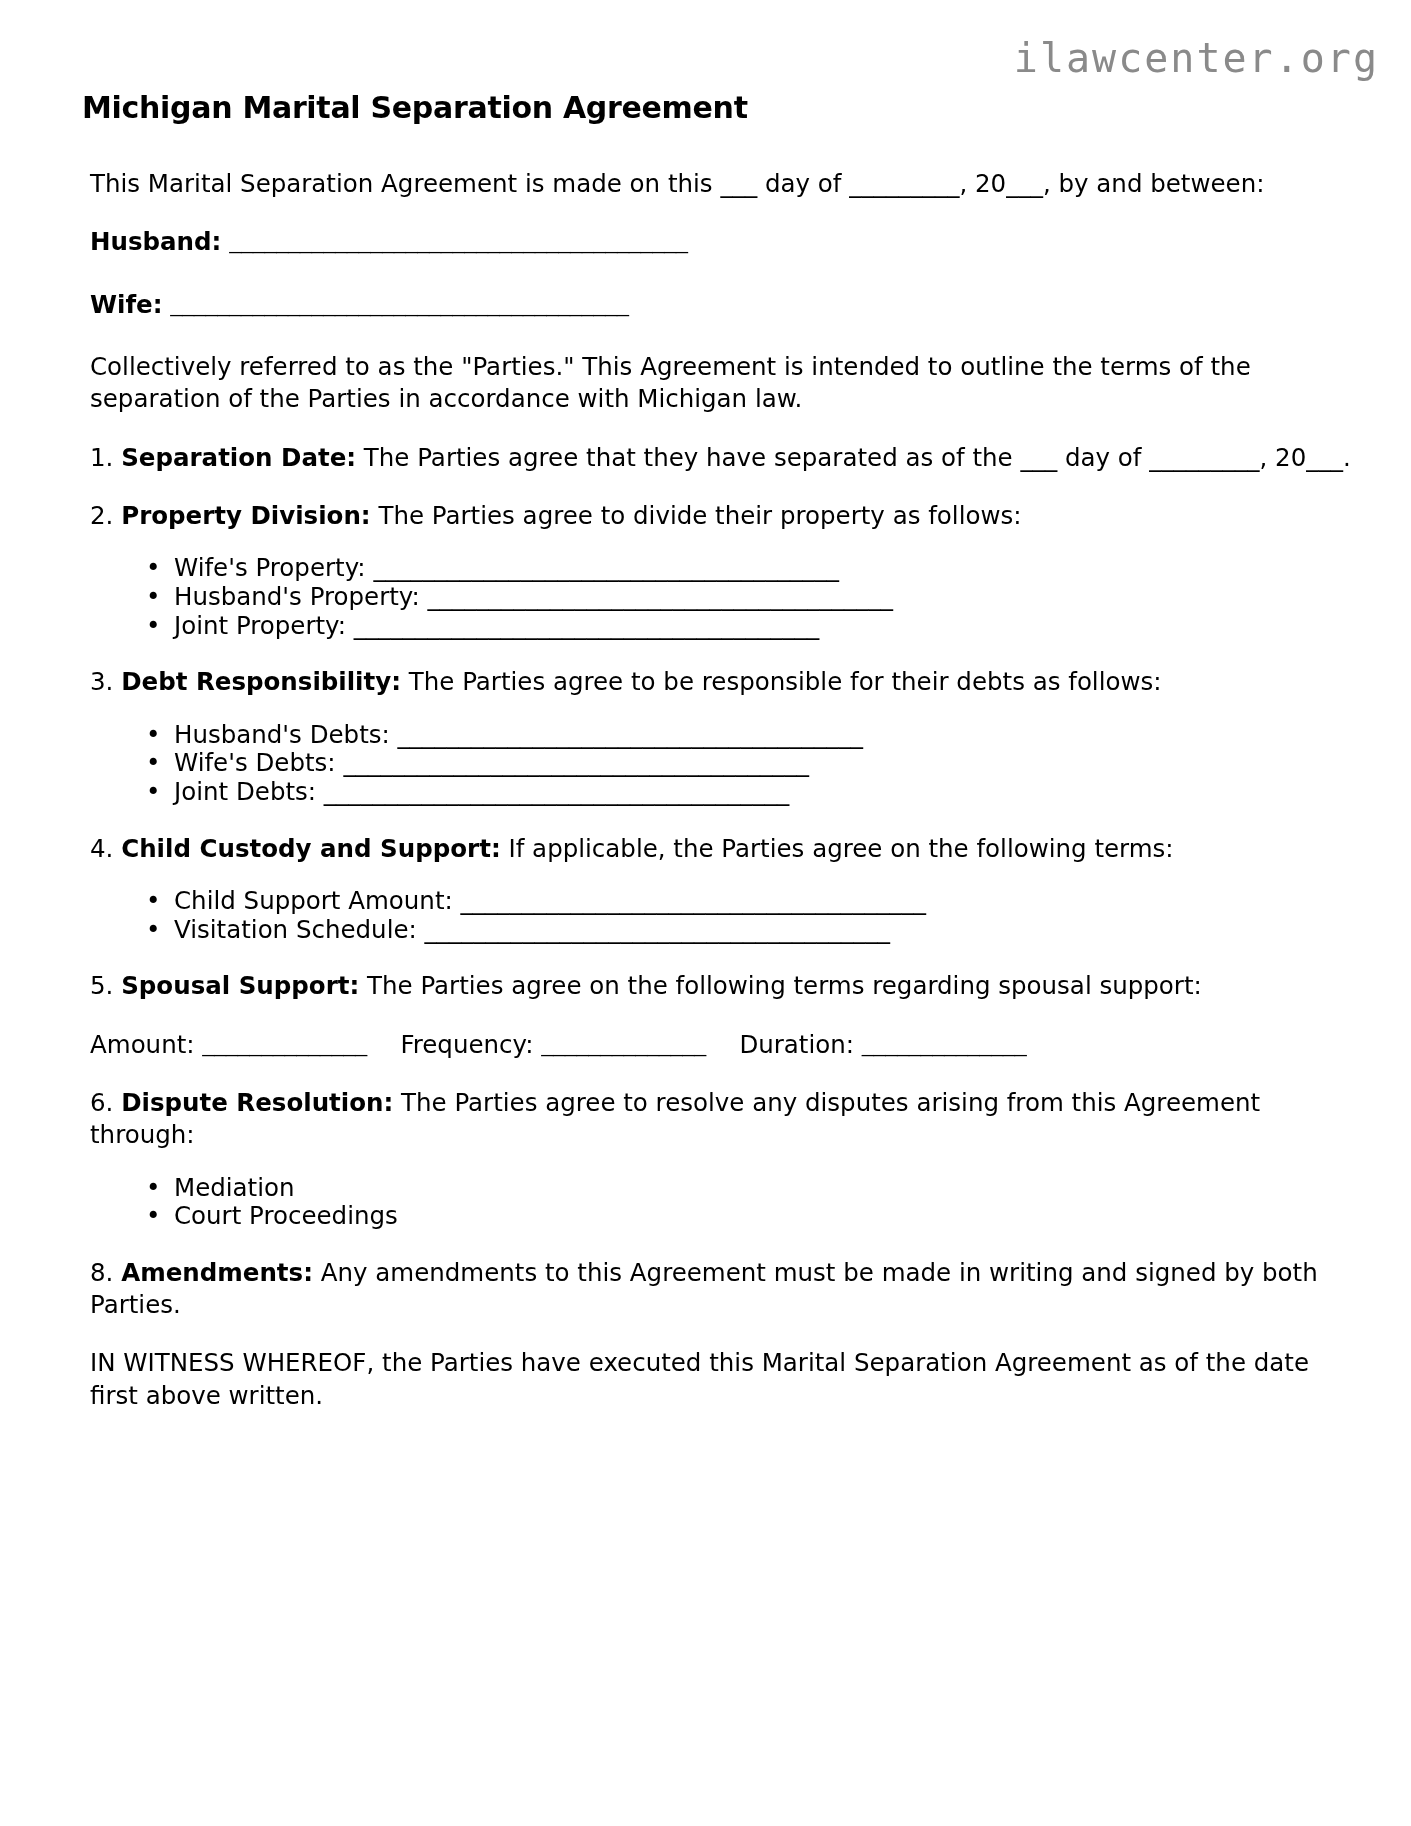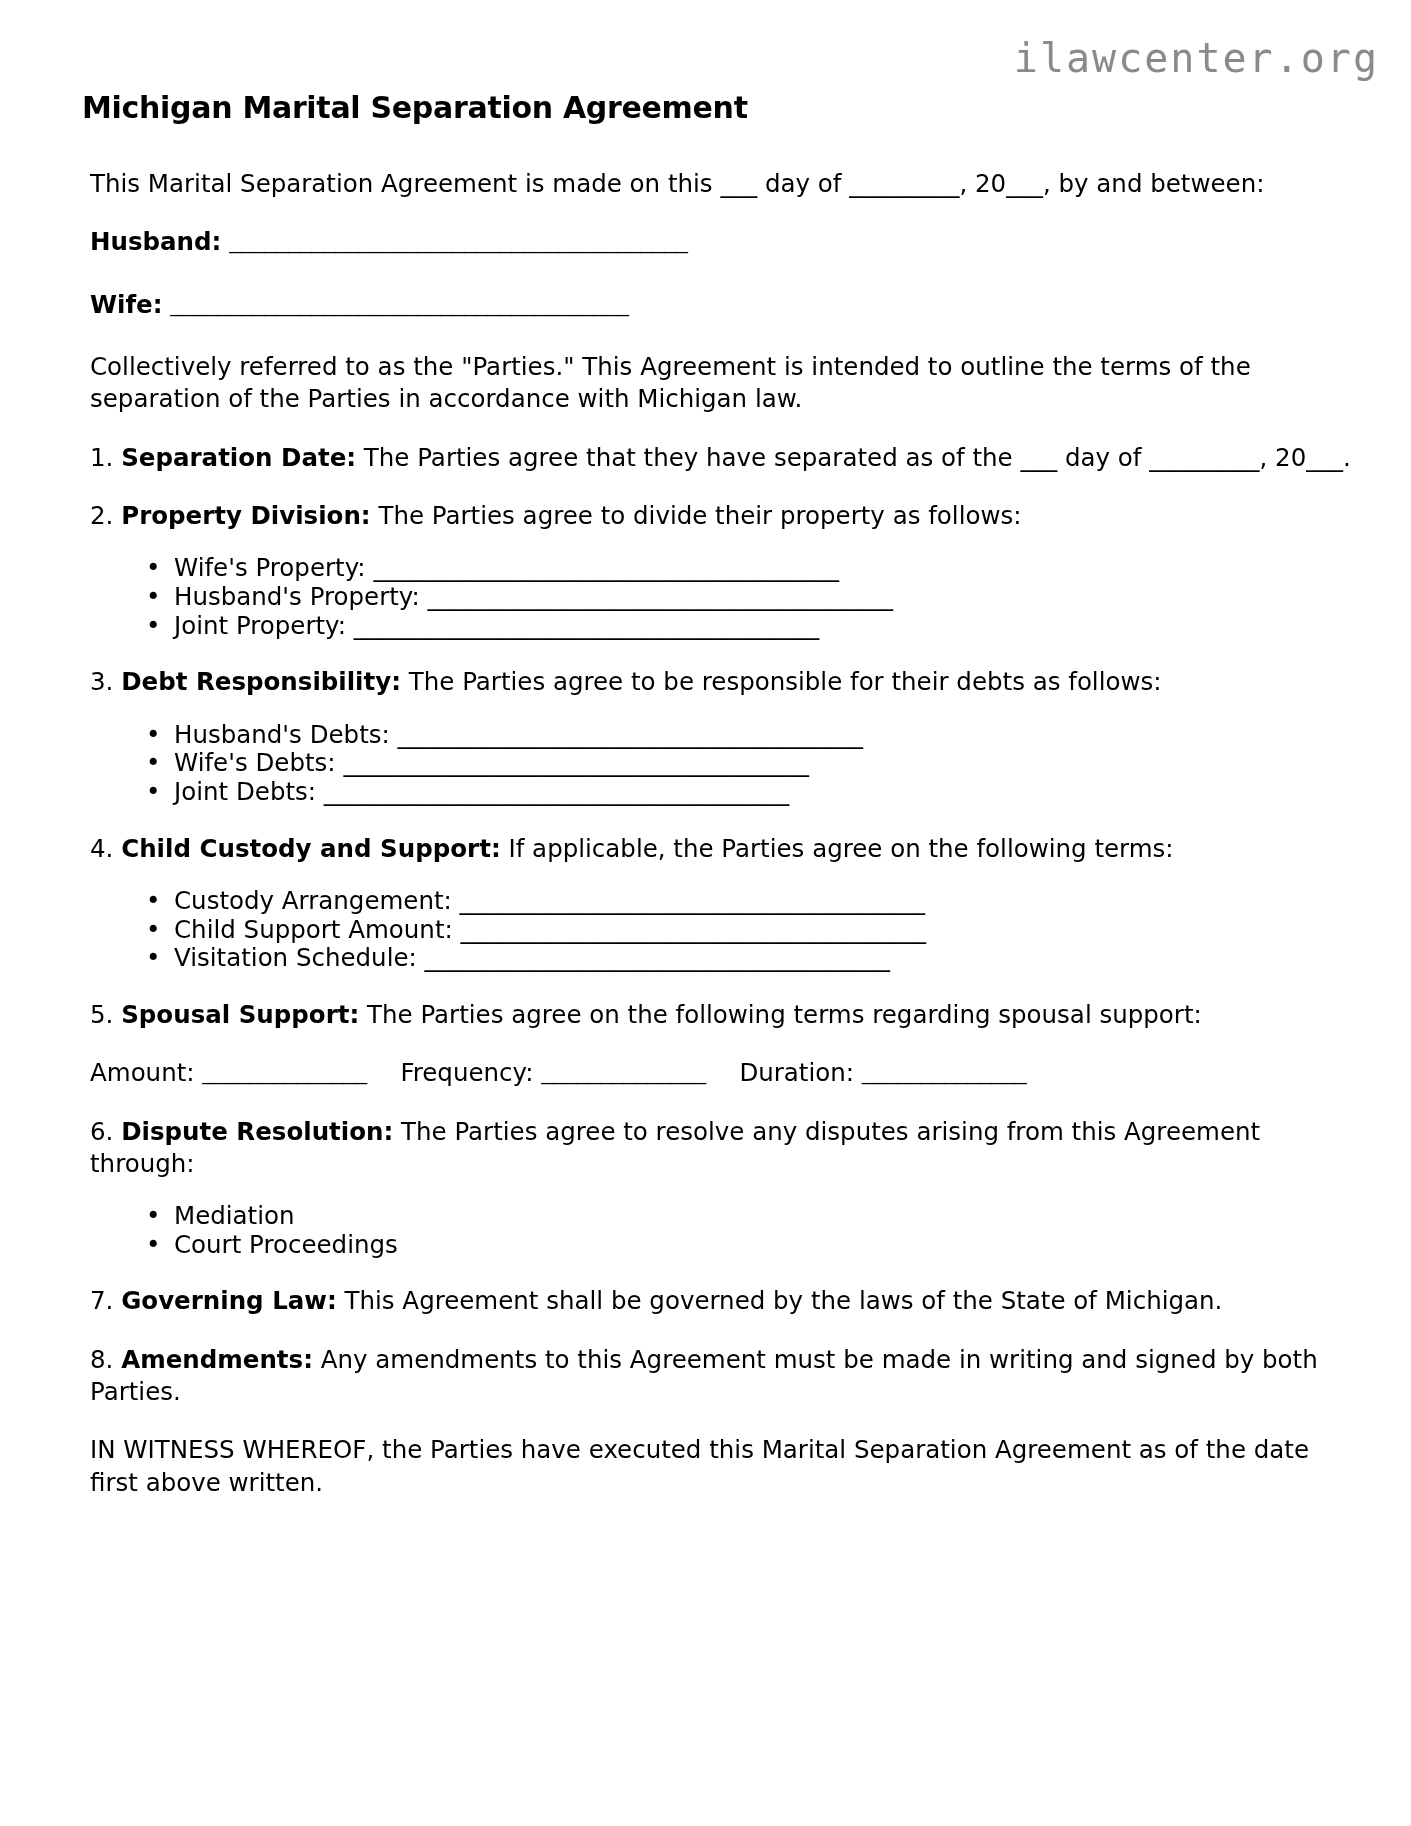--- a/index.html
+++ b/index.html
@@ -168,21 +168,20 @@
       <li>Husband's Debts: ______________________________________</li>
       <li>Wife's Debts: ______________________________________</li>
       <li>Joint Debts: ______________________________________</li>
     </ul>
 
     <p class="para tight">
       <span>4.</span>
       <span class="b">Child Custody and Support:</span><span> If applicable, the Parties agree on the following terms:</span>
     </p>
     <ul class="bullets">
-      <li>Custody Arrangement: ______________________________________</li>
       <li>Child Support Amount: ______________________________________</li>
       <li>Visitation Schedule: ______________________________________</li>
     </ul>
 
     <p class="para">
       <span>5.</span>
       <span class="b">Spousal Support:</span><span> The Parties agree on the following terms regarding spousal support:</span>
     </p>
     <div class="inline-fields">
       <span>Amount:</span>
@@ -197,24 +196,20 @@
 
     <p class="para tight">
       <span>6.</span>
       <span class="b">Dispute Resolution:</span><span> The Parties agree to resolve any disputes arising from this Agreement through:</span>
     </p>
     <ul class="bullets">
       <li>Mediation</li>
       <li>Court Proceedings</li>
     </ul>
 
-    <p class="para">
-      <span>7.</span>
-      <span class="b">Governing Law:</span><span> This Agreement shall be governed by the laws of the State of Michigan.</span>
-    </p>
 
     <p class="para">
       <span>8.</span>
       <span class="b">Amendments:</span><span> Any amendments to this Agreement must be made in writing and signed by both Parties.</span>
     </p>
 
     <p class="para">IN WITNESS WHEREOF, the Parties have executed this Marital Separation Agreement as of the date first above written.</p>
 
   </div>
 </div>

